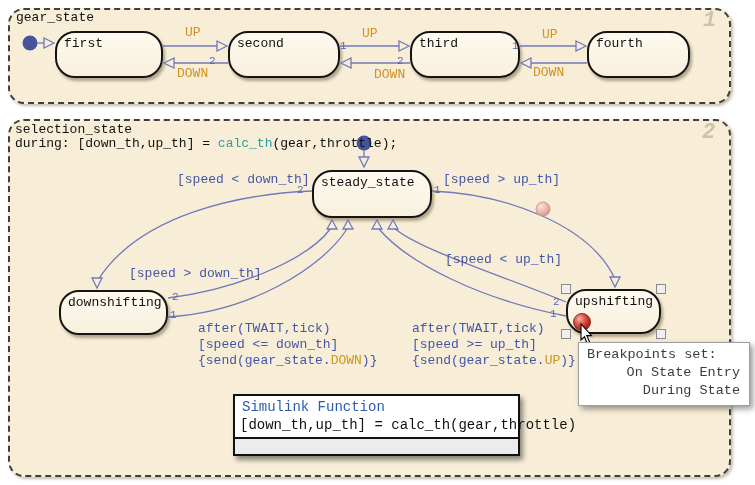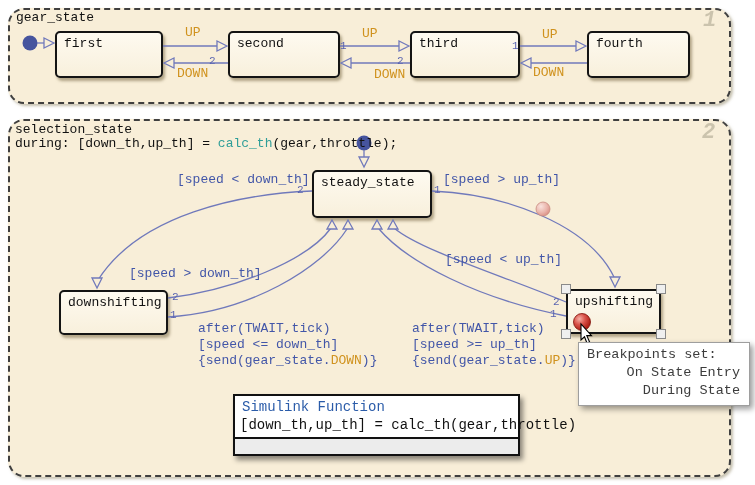--- a/index.html
+++ b/index.html
@@ -3,21 +3,21 @@
 <meta charset="utf-8">
 <style>
   html,body{margin:0;padding:0;background:#fff;}
   #canvas{position:relative;width:755px;height:485px;background:#ffffff;overflow:hidden;
           font-family:Liberation Mono, monospace;}
   .region{position:absolute;background:#f8eed8;border:2px dashed #3f3f3f;border-radius:16px;
           box-shadow:2px 2px 3px rgba(150,140,110,.55);box-sizing:border-box;z-index:1;}
   .region-title{position:absolute;font-size:13px;color:#111;white-space:nowrap;z-index:4;}
   .corner-num{position:absolute;font-size:22px;font-style:italic;font-weight:bold;color:#cbc3ad;z-index:2;}
   .state{position:absolute;background:linear-gradient(#fefaf0,#f8f0dc);border:2px solid #141414;
-         border-radius:5px;box-shadow:2px 3px 3px rgba(130,115,80,.6);box-sizing:border-box;z-index:2;}
+         border-radius:20px;box-shadow:2px 3px 3px rgba(130,115,80,.6);box-sizing:border-box;z-index:2;}
   .state-name{position:absolute;left:7px;top:3px;font-size:13px;color:#111;white-space:nowrap;}
   .lbl{position:absolute;font-size:13px;color:#4256a8;white-space:nowrap;z-index:4;}
   .evt{position:absolute;font-size:13px;color:#d0921e;white-space:nowrap;z-index:4;}
   .num{position:absolute;font-size:11px;color:#5a64b0;white-space:nowrap;z-index:4;}
   .action{position:absolute;font-size:13px;color:#4256a8;line-height:16px;white-space:nowrap;z-index:4;}
   .action .orange{color:#d0921e;}
   .during{position:absolute;font-size:13px;color:#111;white-space:nowrap;z-index:4;}
   .during .teal{color:#2f9e98;}
   #svg-overlay{position:absolute;left:0;top:0;z-index:3;pointer-events:none;}
   #simfn{position:absolute;left:233px;top:394px;width:287px;height:62px;background:#ffffff;

